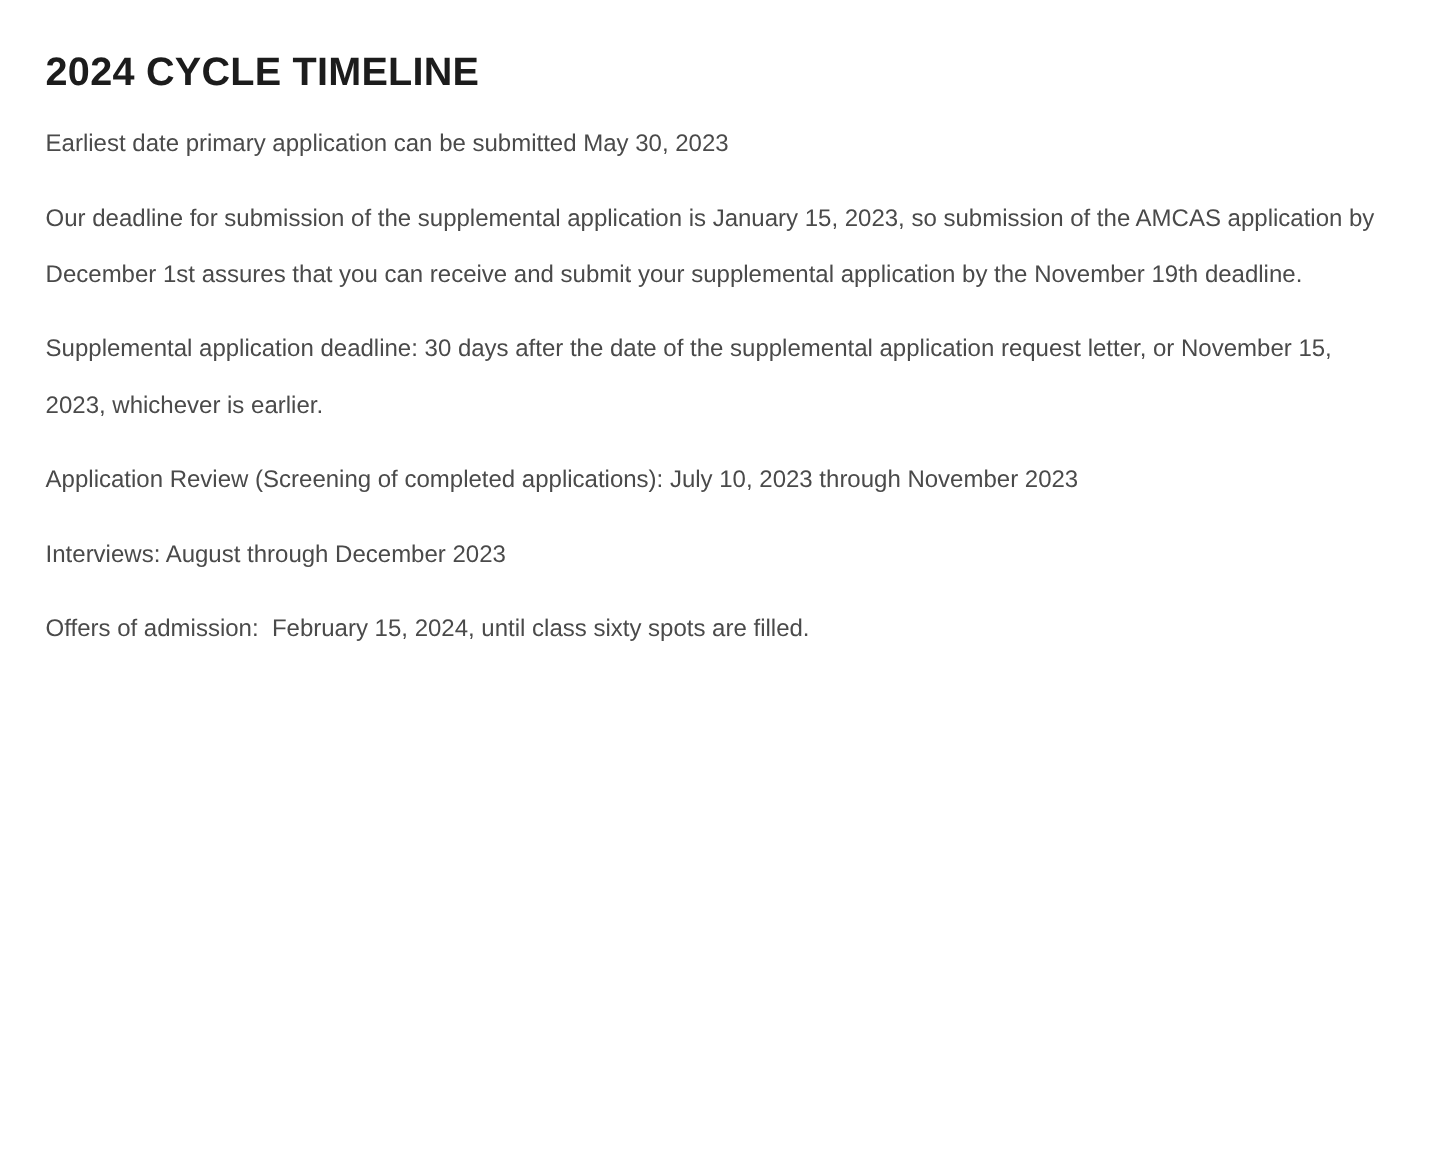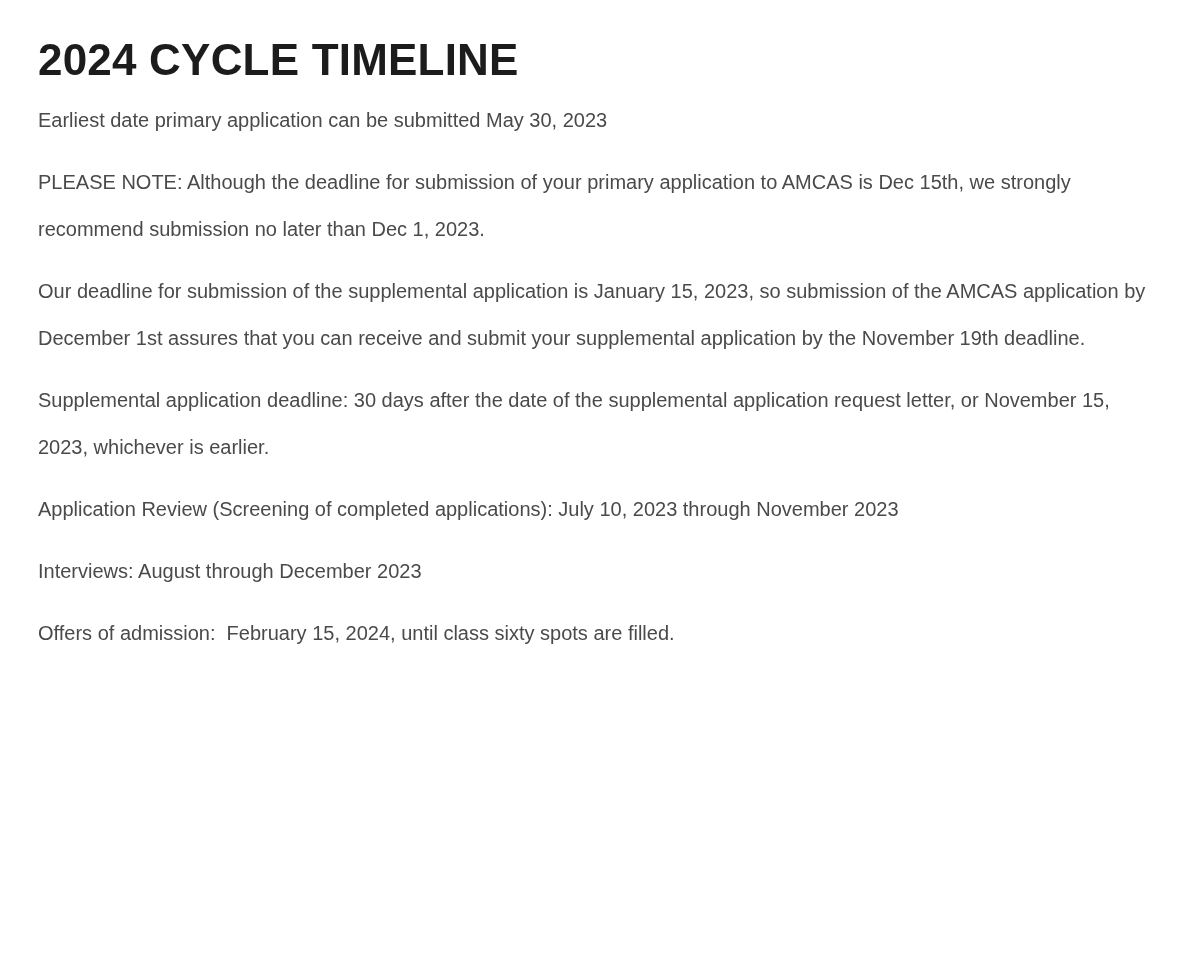--- a/index.html
+++ b/index.html
@@ -7,21 +7,21 @@
     width: 1200px;
     height: 960px;
     background: #ffffff;
     overflow: hidden;
   }
   body {
     font-family: "Liberation Sans", "DejaVu Sans", sans-serif;
     padding: 40px 37px 0 38px;
   }
   .doc-title {
-    font-size: 44px;
+    font-size: 33px;
     line-height: 40px;
     font-weight: 700;
     color: #1c1c1c;
     letter-spacing: 0.2px;
     margin-bottom: 17px;
   }
   .doc-body {
     width: 1125px;
   }
   .doc-paragraph {
@@ -40,21 +40,20 @@
 </head>
 <body>
 
 <h1 class="doc-title">2024 CYCLE TIMELINE</h1>
 
 <div class="doc-body">
 
   <p class="doc-paragraph">Earliest date primary application can be submitted May 30, 2023</p>
 
 
-  <p class="doc-paragraph">PLEASE NOTE: Although the deadline for submission of your primary application to AMCAS is Dec 15th, we strongly recommend submission no later than Dec 1, 2023.</p>
 
   <p class="doc-paragraph">Our deadline for submission of the supplemental application is January 15, 2023, so submission of the AMCAS application by December 1st assures that you can receive and submit your supplemental application by the November 19th deadline.</p>
 
 
 
   <p class="doc-paragraph">Supplemental application deadline: 30 days after the date of the supplemental application request letter, or November 15, 2023, whichever is earlier.</p>
 
   <p class="doc-paragraph">Application Review (Screening of completed applications): July 10, 2023 through November 2023</p>
 
 

